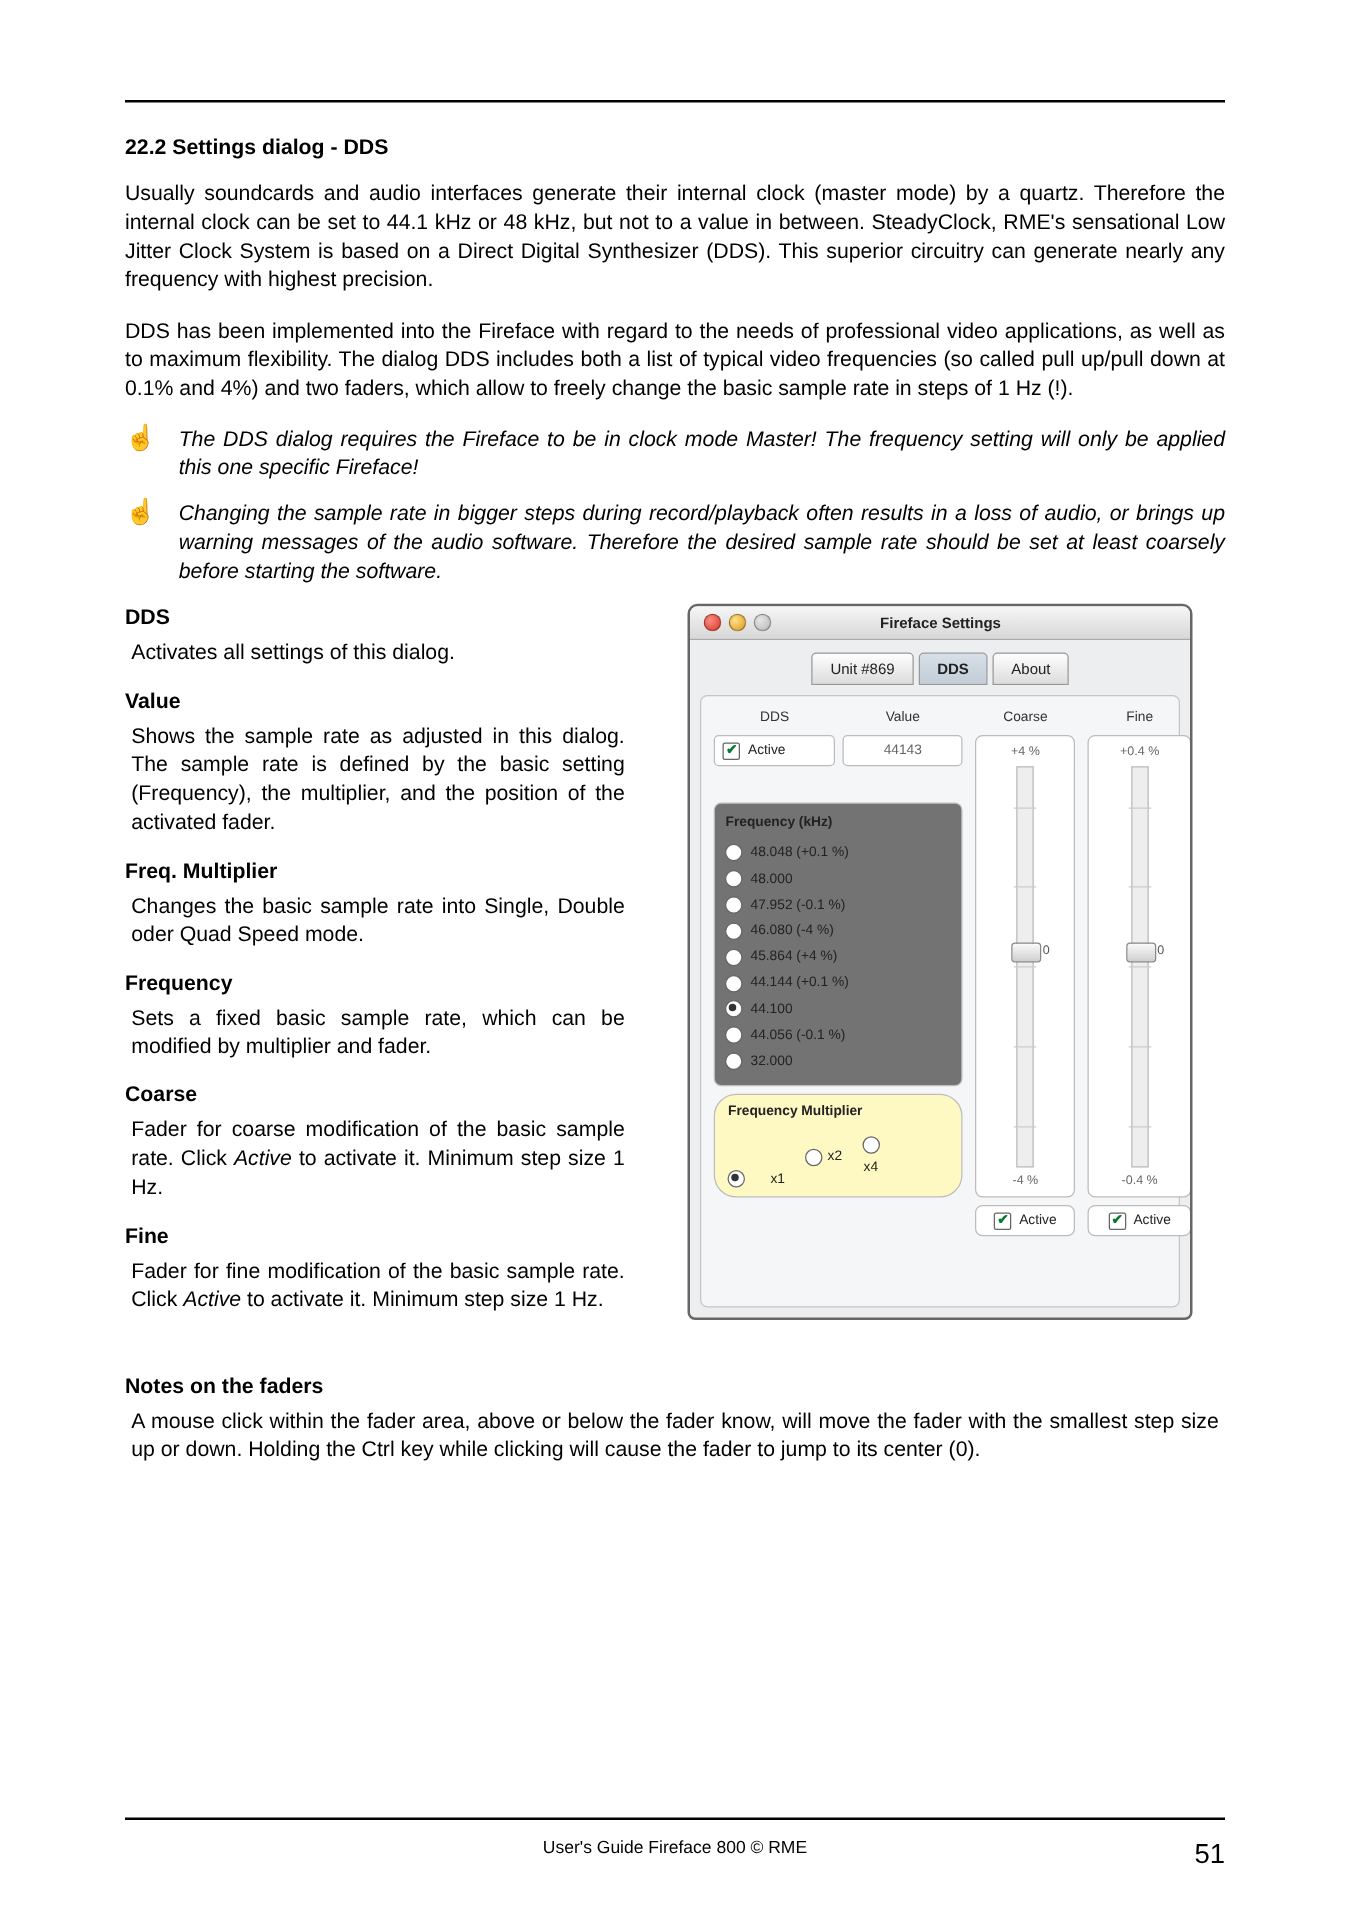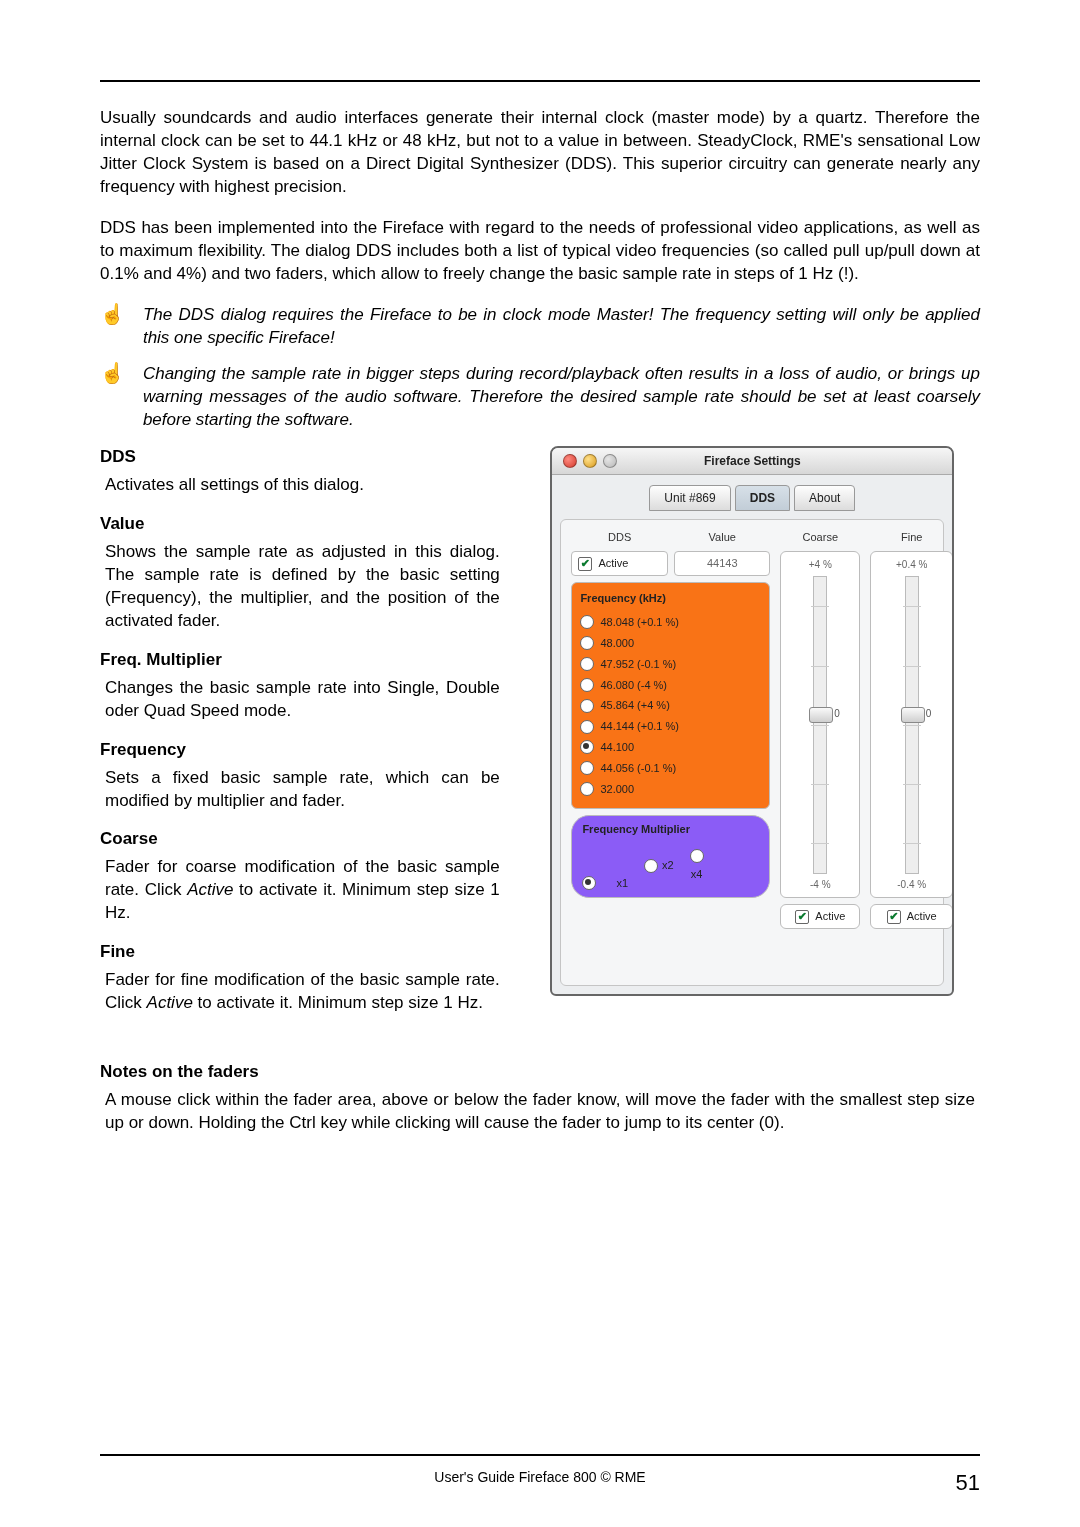--- a/index.html
+++ b/index.html
@@ -159,21 +159,22 @@
     font-size: 11px;
     color: #0a7a2f;
     font-weight: bold;
     background: #fff;
   }
   .freq-group {
     grid-column: 1;
     border: 1px solid #bcbcbc;
     border-radius: 6px;
     padding: 8px;
-    background: #f97316;
+    background: #737373;
+    margin-top: 23px;
   }
   .freq-group-title {
     font-size: 11px;
     font-weight: bold;
     margin-bottom: 6px;
   }
   .radio-row {
     display: flex;
     align-items: center;
     gap: 6px;
@@ -220,21 +221,21 @@
   }
   .slider .tick.t1{top:10%}.slider .tick.t2{top:30%}.slider .tick.t3{top:50%}.slider .tick.t4{top:70%}.slider .tick.t5{top:90%}
   .slider .midlabel {
     position: absolute; left: 20px; top: 44%; font-size: 10px; color:#555;
   }
   .mult-group {
     grid-column: 1;
     border: 1px solid #bcbcbc;
     border-radius: 18px;
     padding: 6px 10px;
-    background: #8b5cf6;
+    background: #fef9c3;
   }
   .mult-title {
     font-size: 11px; font-weight: bold; margin-bottom: 4px;
   }
   .mult-opts {
     display: flex; gap: 16px; font-size: 11px; align-items: center;
   }
   .act-box {
     border: 1px solid #bcbcbc;
     border-radius: 6px;
@@ -271,20 +272,21 @@
     right: 0;
     font-size: 22px;
   }
 </style>
 </head>
 <body>
 
 <div class="page">
   <div class="topline"></div>
 
+  <p class="section-title">22.2 Settings dialog - DDS</p>
 
   <p class="para">Usually soundcards and audio interfaces generate their internal clock (master mode) by a quartz. Therefore the internal clock can be set to 44.1 kHz or 48 kHz, but not to a value in between. SteadyClock, RME's sensational Low Jitter Clock System is based on a Direct Digital Synthesizer (DDS). This superior circuitry can generate nearly any frequency with highest precision.</p>
   <p class="para">DDS has been implemented into the Fireface with regard to the needs of professional video applications, as well as to maximum flexibility. The dialog DDS includes both a list of typical video frequencies (so called pull up/pull down at 0.1% and 4%) and two faders, which allow to freely change the basic sample rate in steps of 1 Hz (!).</p>
 
   <div class="note-row">
     <div class="note-icon">☝</div>
     <div class="note-text">The DDS dialog requires the Fireface to be in clock mode Master! The frequency setting will only be applied this one specific Fireface!</div>
   </div>
   <div class="note-row">
     <div class="note-icon">☝</div>

